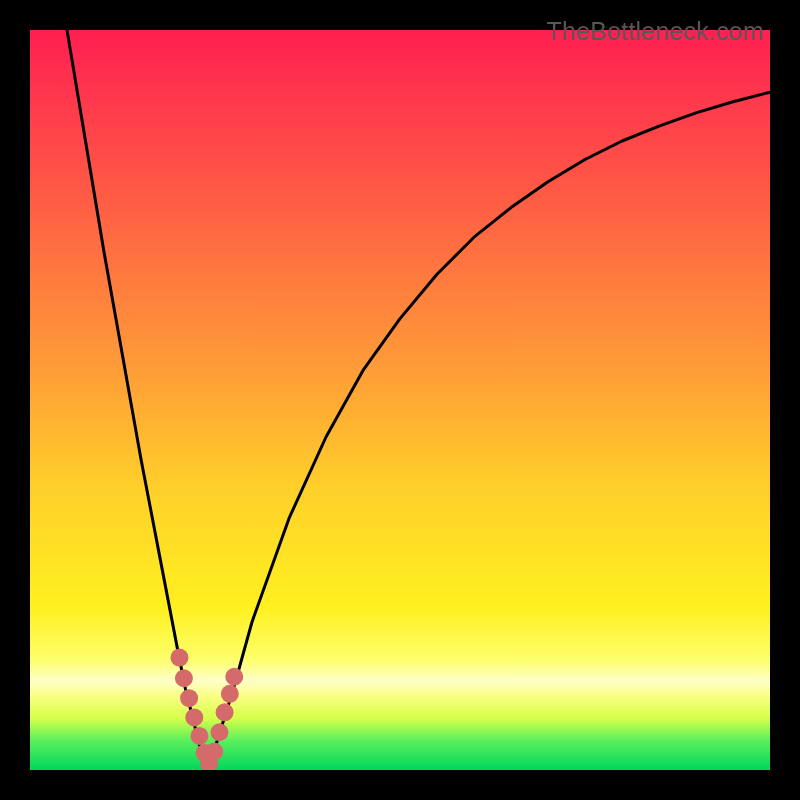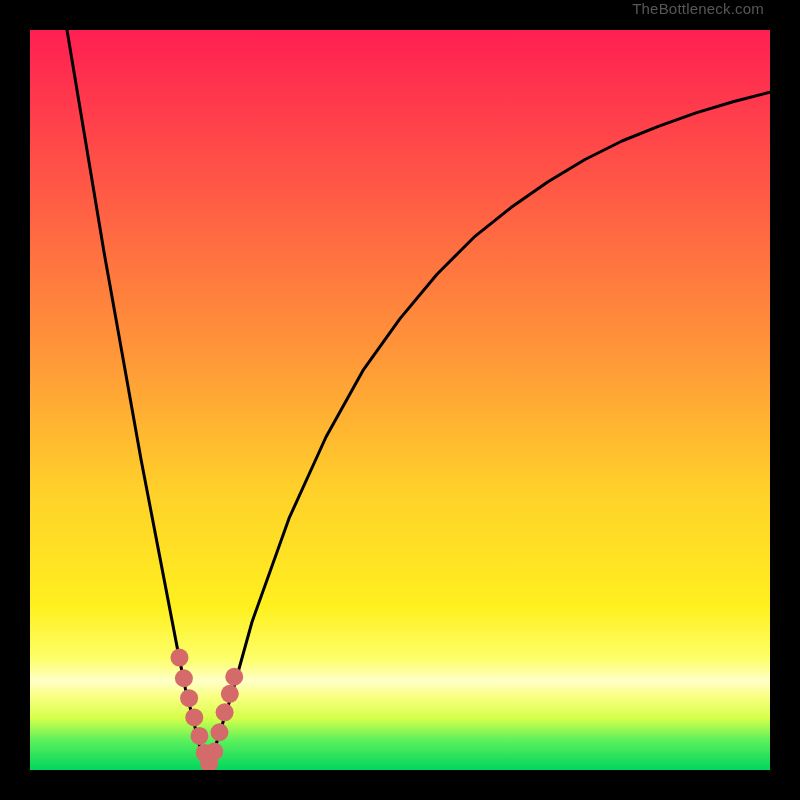--- a/index.html
+++ b/index.html
@@ -17,24 +17,24 @@
     width: 740px;
     height: 740px;
     overflow: hidden;
   }
   .gradient {
     position: absolute;
     left: 0; top: 0; right: 0; bottom: 0;
   }
   .watermark {
     position: absolute;
-    top: 0;
+    top: 17px;
     right: 36px;
     font-family: Arial, Helvetica, sans-serif;
-    font-size: 15px;
+    font-size: 25px;
     color: #575757;
     font-weight: 500;
     letter-spacing: 0.2px;
     text-align: right;
   }
   svg.curve {
     position: absolute;
     left: 0; top: 0;
     width: 740px;
     height: 740px;

